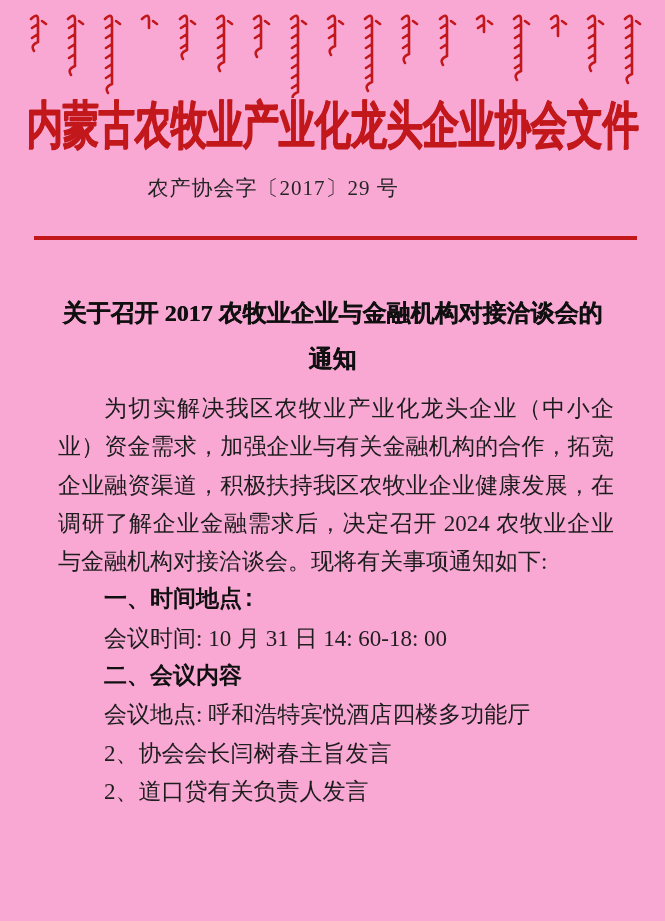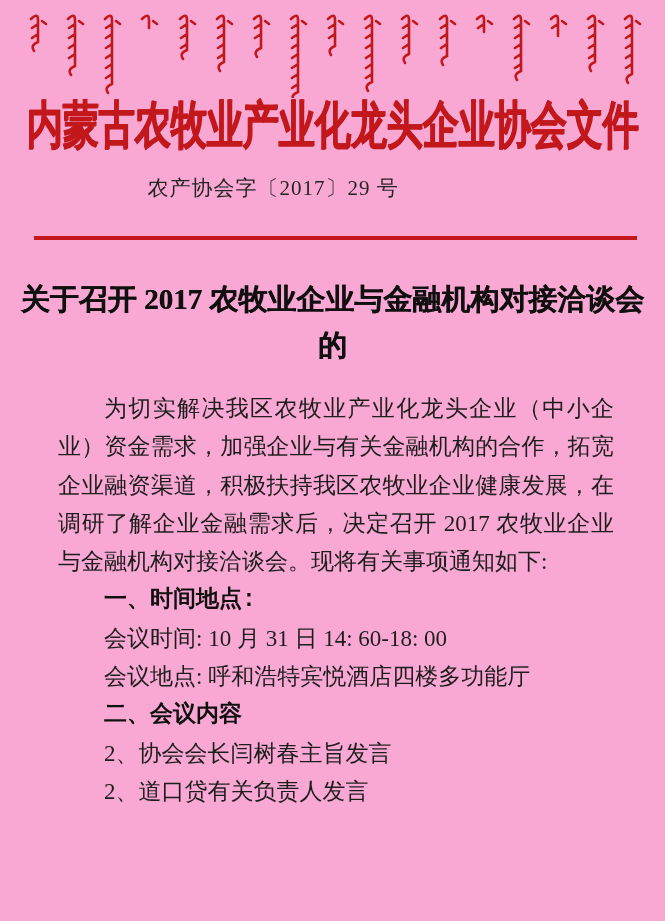--- a/index.html
+++ b/index.html
@@ -43,25 +43,25 @@
     font-size:21px;
     letter-spacing:1px;
     color:#242424;
   }
   .red-rule{
     position:absolute;top:236px;left:34px;
     width:603px;height:4px;
     background:var(--red);
   }
   .notice-title{
-    position:absolute;top:276px;left:20px;width:625px;
+    position:absolute;top:290px;left:20px;width:625px;
     text-align:center;
     font-family:var(--serif);
     font-weight:700;
-    font-size:29px;
+    font-size:24px;
     line-height:46px;
     color:#101010;
     text-shadow:0.5px 0 0 currentColor;
   }
   .doc-body{
     position:absolute;top:390px;left:58px;width:556px;
     font-size:23px;
     line-height:38.3px;
     color:var(--ink);
   }
@@ -89,28 +89,29 @@
     </svg>
 
   <div class="org-title">内蒙古农牧业产业化龙头企业协会文件</div>
 
   <div class="doc-number">农产协会字〔2017〕29 号</div>
 
   <div class="red-rule"></div>
 
   <div class="notice-title">
     <div>关于召开 2017 农牧业企业与金融机构对接洽谈会的</div>
+    <div>通知</div>
   </div>
 
   <div class="doc-body">
 
-    <p class="para">为切实解决我区农牧业产业化龙头企业（中小企业）资金需求，加强企业与有关金融机构的合作，拓宽企业融资渠道，积极扶持我区农牧业企业健康发展，在调研了解企业金融需求后，决定召开 2017 农牧业企业与金融机构对接洽谈会。现将有关事项通知如下:</p>
+    <p class="para">为切实解决我区农牧业产业化龙头企业（中小企业）资金需求，加强企业与有关金融机构的合作，拓宽企业融资渠道，积极扶持我区农牧业企业健康发展，在调研了解企业金融需求后，决定召开 2024 农牧业企业与金融机构对接洽谈会。现将有关事项通知如下:</p>
 
     <div class="line heading">一、时间地点:</div>
     <div class="line indent">会议时间: 10 月 31 日 14: 60-18: 00</div>
+    <div class="line heading">二、会议内容</div>
+
     <div class="line indent">会议地点: 呼和浩特宾悦酒店四楼多功能厅</div>
-
-    <div class="line heading">二、会议内容</div>
     <div class="line indent">2、协会会长闫树春主旨发言</div>
     <div class="line indent">2、道口贷有关负责人发言</div>
   </div>
 
 </div>
 
 </body></html>

